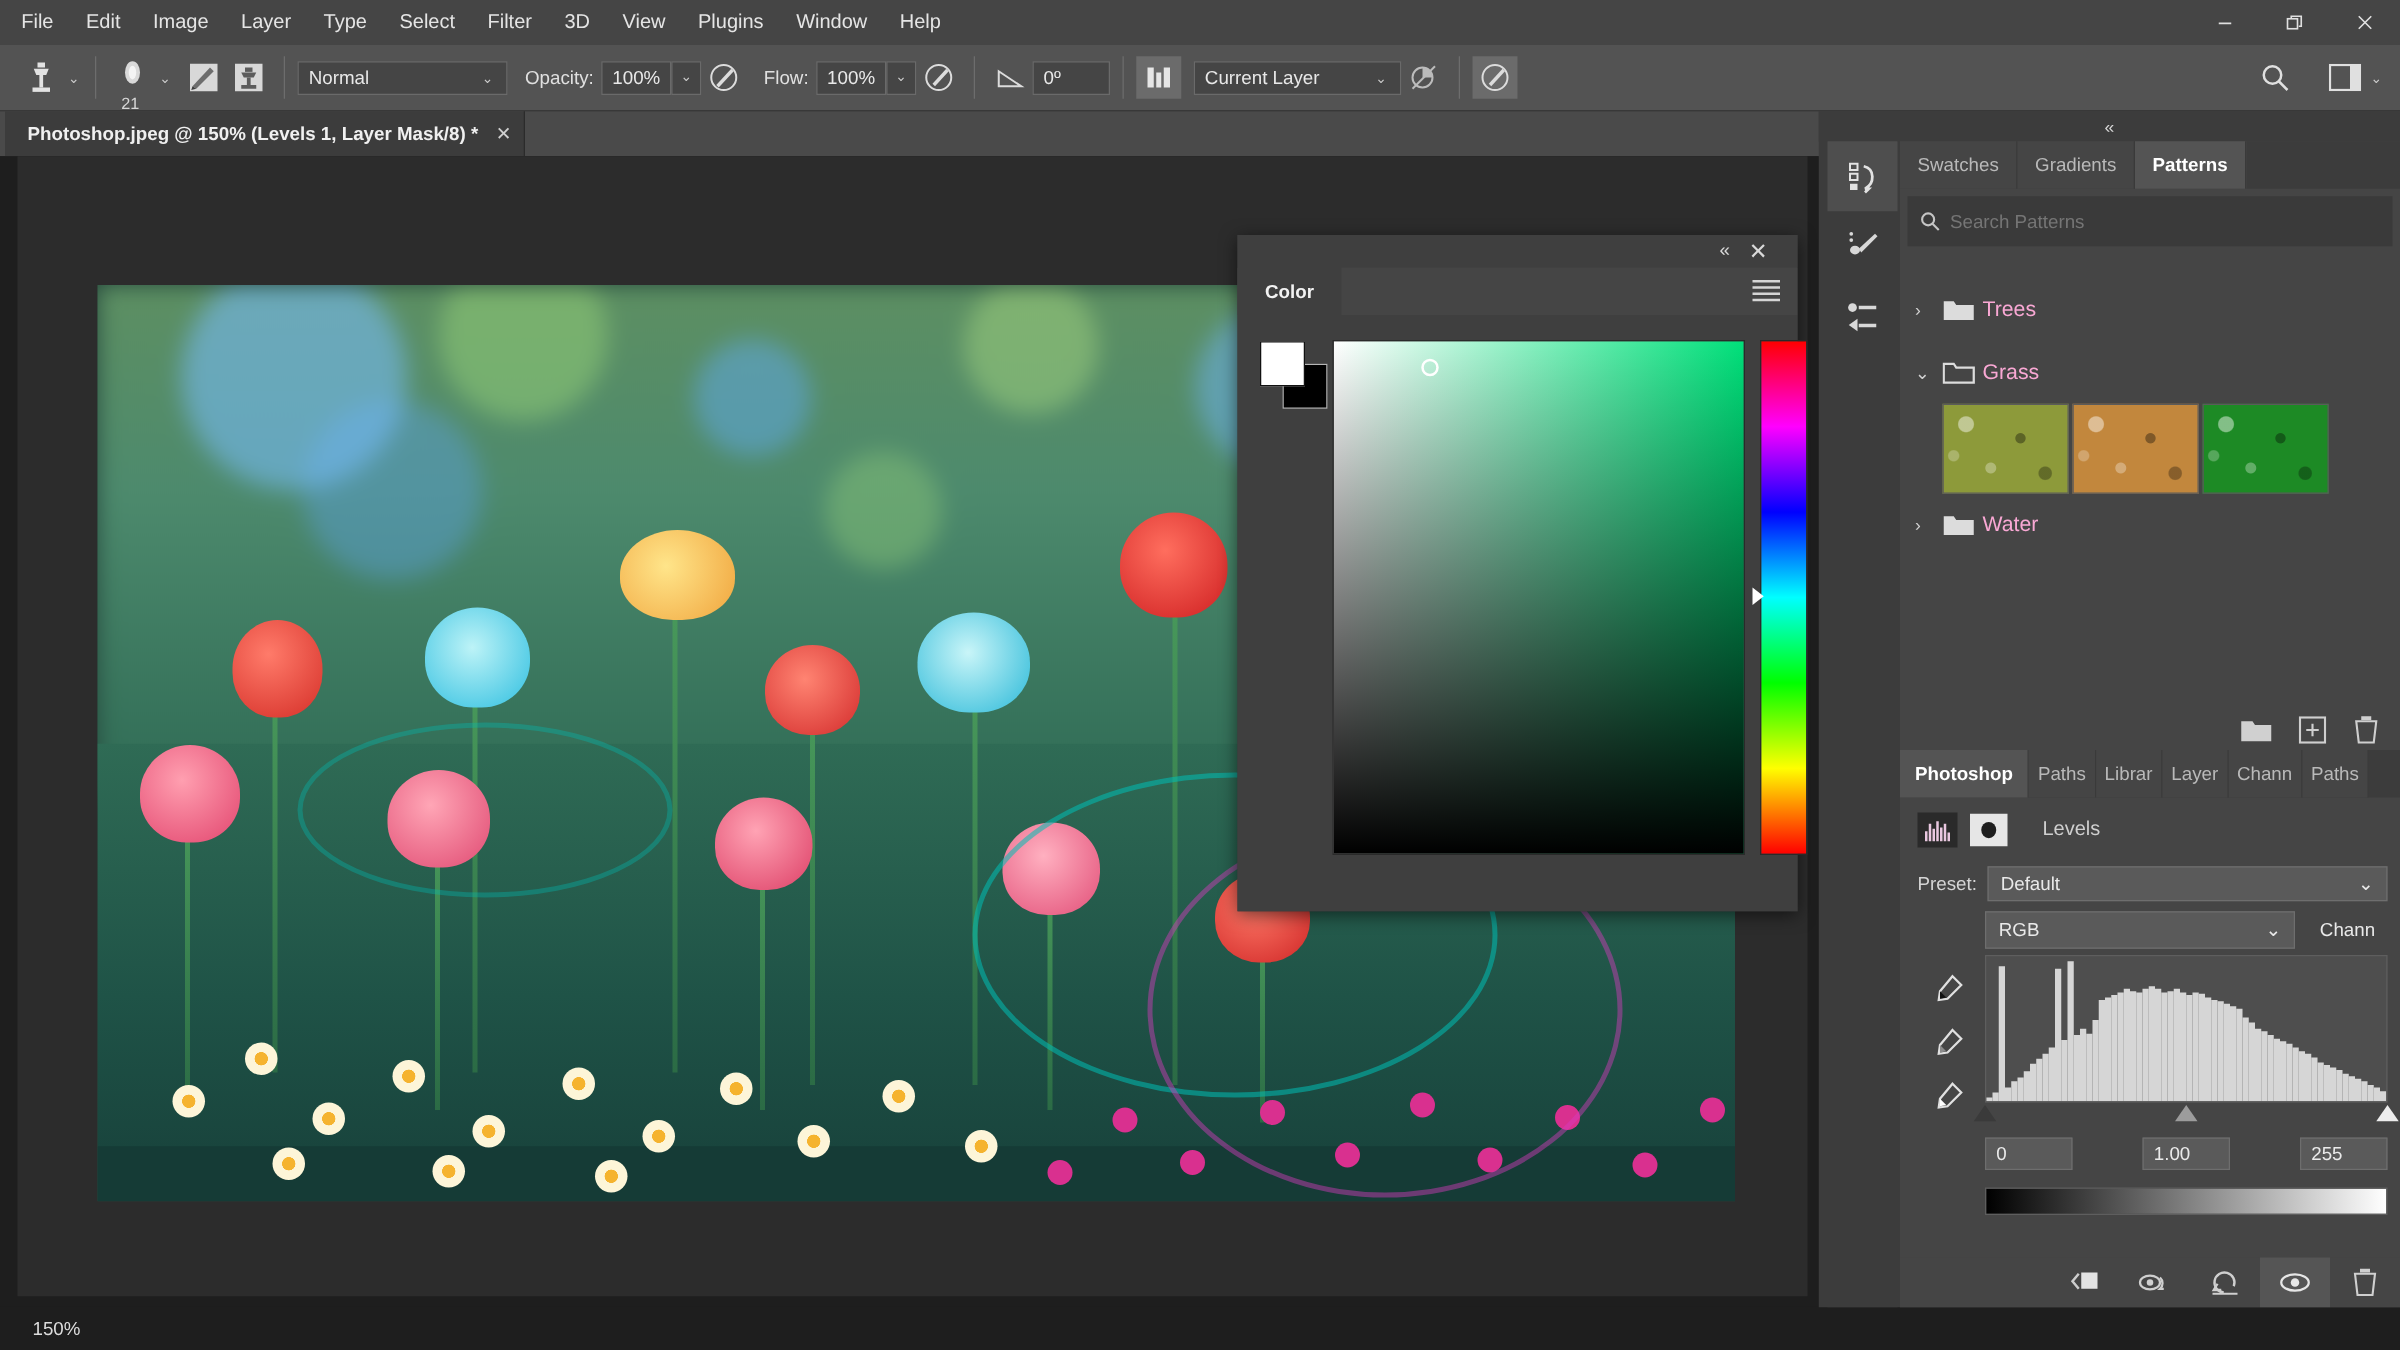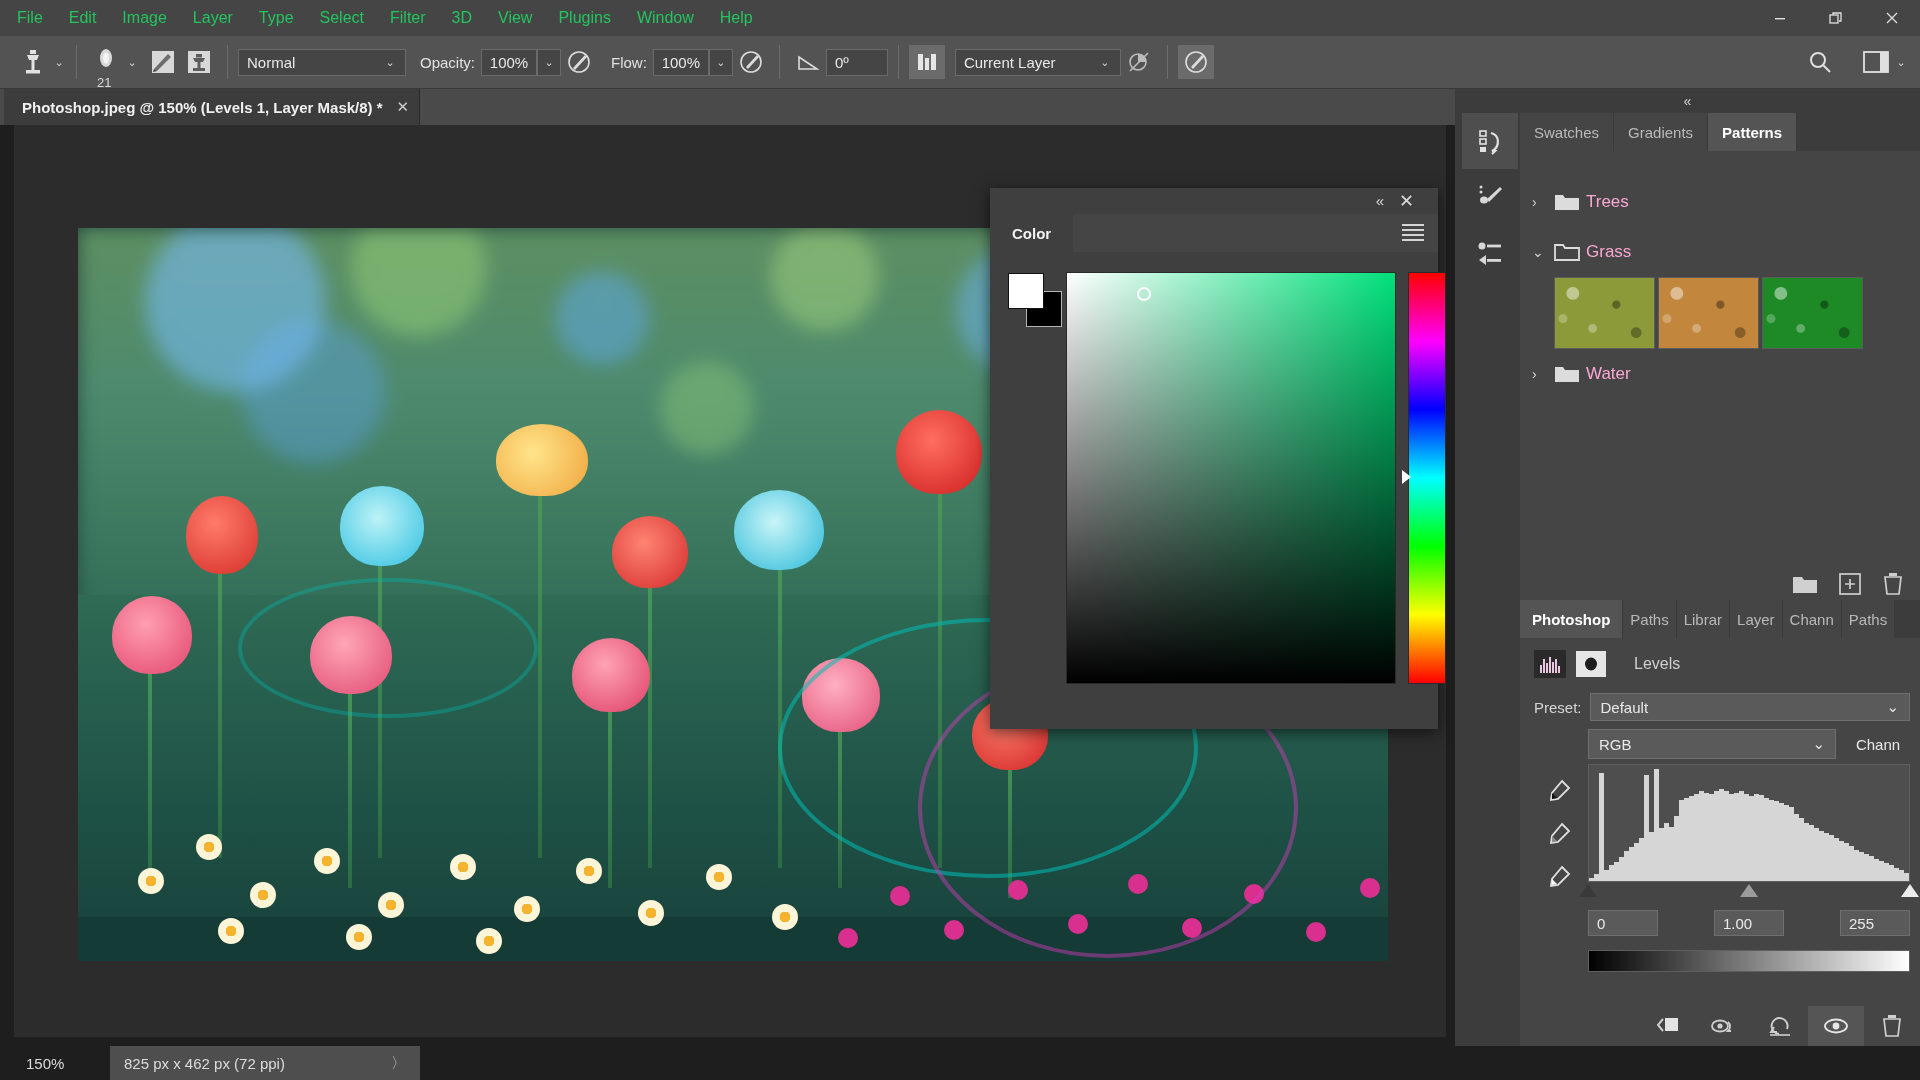--- a/index.html
+++ b/index.html
@@ -10,21 +10,21 @@
     color:#c9c9c9;
     font-size:15px;
     position:relative;
   }
 
   
   #titlebar{ position:absolute; left:0; top:0; width:1920px; height:36px;
     background:#454545; display:flex; align-items:center; }
   #menu{ display:flex; align-items:center; height:36px; padding-left:4px; }
   .menu-item{ padding:0 13px; height:36px; line-height:36px; font-size:16px;
-    color:#22c55e; white-space:nowrap; }
+    color:#e5e5e5; white-space:nowrap; }
   #winctl{ position:absolute; right:0; top:0; height:36px; display:flex; }
   .winbtn{ width:56px; height:36px; display:flex; align-items:center; justify-content:center;
     color:#e0e0e0; }
 
   
   #optionsbar{ position:absolute; left:0; top:36px; width:1920px; height:53px;
     background:#535353; border-bottom:1px solid #383838; display:flex; align-items:center;
     padding-left:14px; }
   .ob-sep{ width:1px; height:34px; background:#6d6d6d; margin:0 10px; }
   .ob-group{ display:flex; align-items:center; }
@@ -503,20 +503,29 @@
     </svg>
   </div>
 </div>
 
 <div id="patpanel">
   <div id="pat-tabs">
       <div class="ptab">Swatches</div>
       <div class="ptab">Gradients</div>
       <div class="ptab active">Patterns</div>
     </div>
+  <div id="pat-search">
+    <span class="sicon">
+      <svg width="16" height="16" viewBox="0 0 16 16">
+        <circle cx="6.5" cy="6.5" r="4.8" fill="none" stroke="#c4c4c4" stroke-width="1.7"></circle>
+        <path d="M10 10 L15 15" stroke="#c4c4c4" stroke-width="1.7"></path>
+      </svg>
+    </span>
+    <input placeholder="Search Patterns" style="">
+  </div>
   <div id="pat-list">
       <div class="pgroup">
         <span class="tw">›</span>
         <span>
           <svg width="26" height="20" viewBox="0 0 26 20">
             <path d="M1 3 H9 L11 6 H25 V18 H1 Z" fill="#dcdcdc"></path>
           </svg>
         </span>
         <span class="glabel">Trees</span>
       </div>
@@ -752,17 +761,13 @@
       <svg width="22" height="24" viewBox="0 0 22 24">
         <path d="M3 5 H19 L17 22 H5 Z" fill="none" stroke="#cfcfcf" stroke-width="1.7"></path>
         <rect x="7" y="1" width="8" height="3" fill="#cfcfcf"></rect>
       </svg>
     </div>
   </div>
 </div>
 
 <div id="statusbar">
   <div id="zoomfield">150%</div>
-  <div id="docsize">
-    <span>825 px x 462 px (72 ppi)</span>
-    <span class="arrow">〉</span>
-  </div>
 </div>
 
 </body></html>

